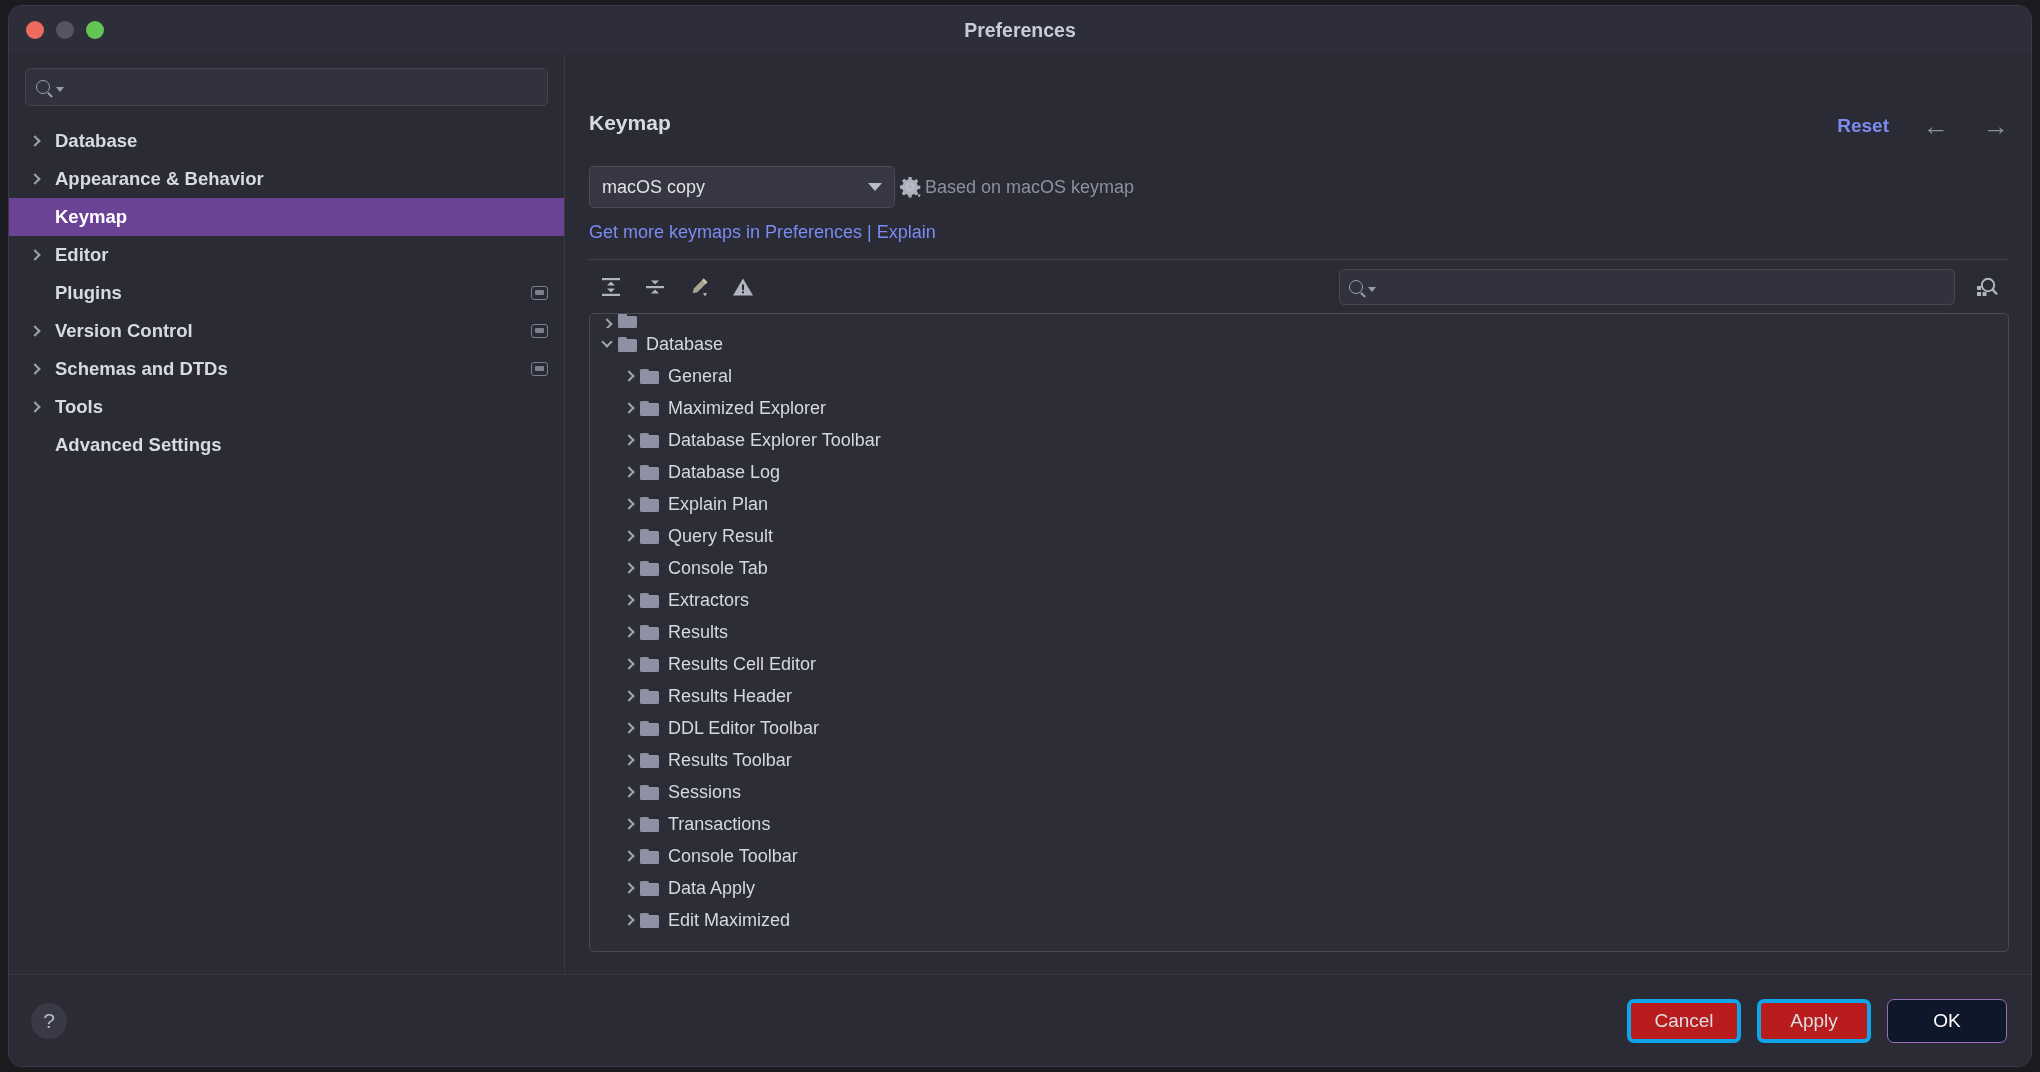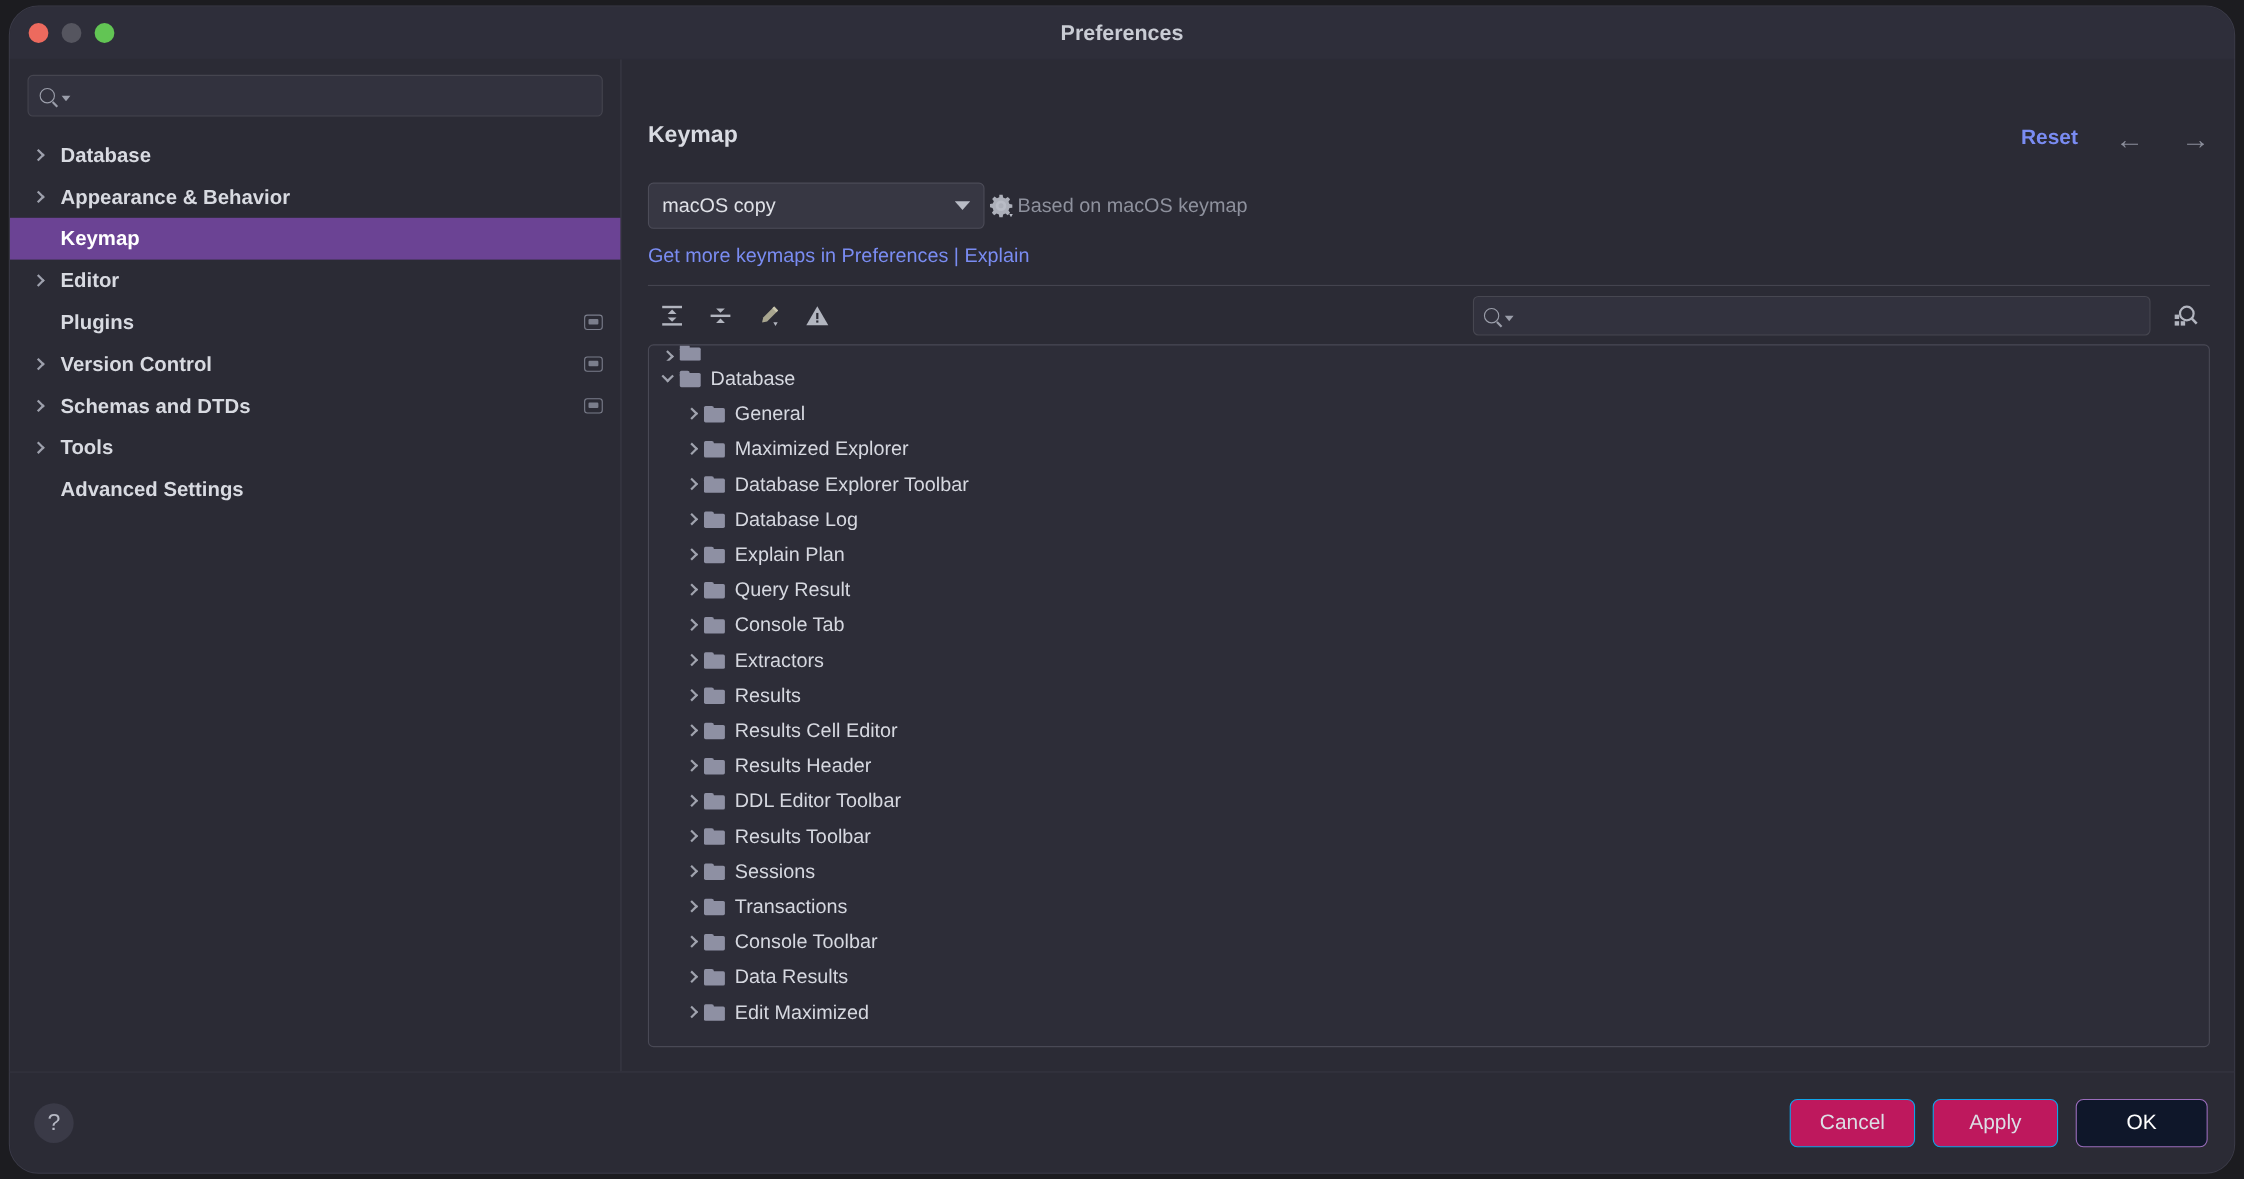--- a/index.html
+++ b/index.html
@@ -10,21 +10,21 @@
     background: #1c1c20;
     font-family: "Liberation Sans", sans-serif;
     overflow: hidden;
   }
 
   #window {
     position: absolute;
     left: 8px; top: 5px;
     width: 2024px; height: 1062px;
     background: #2b2b35;
-    border-radius: 27px;
+    border-radius: 14px;
     border: 1px solid #3b3b48;
     overflow: hidden;
     display: flex;
     flex-direction: column;
   }
 
   
   #titlebar {
     position: relative;
     height: 48px;
@@ -389,22 +389,22 @@
   .fbtn {
     height: 44px;
     min-width: 114px;
     padding: 0 20px;
     border-radius: 7px;
     font-size: 19px;
     display: flex;
     align-items: center;
     justify-content: center;
     cursor: pointer;
-    background: #be185d;
-    border: 1px solid #0ea5e9;
+    background: #b91c1c;
+    border: 4px solid #0ea5e9;
     color: #dcdee5;
   }
   .fbtn.primary {
     background: #0f172a;
     border: 1px solid #9a6cbb;
     color: #ffffff;
     min-width: 120px;
   }
 </style>
 </head>
@@ -748,21 +748,21 @@
                 <span>Console Toolbar</span>
               </div>
               <div class="tree-row" data-depth="1">
                 <span class="t-arrow">
                   <span class="chev-r"></span>
                 </span>
                 <span class="folder">
                   <span class="ftab"></span>
                   <span class="fbody"></span>
                 </span>
-                <span>Data Results</span>
+                <span>Data Apply</span>
               </div>
               <div class="tree-row" data-depth="1">
                 <span class="t-arrow">
                   <span class="chev-r"></span>
                 </span>
                 <span class="folder">
                   <span class="ftab"></span>
                   <span class="fbody"></span>
                 </span>
                 <span>Edit Maximized</span>

